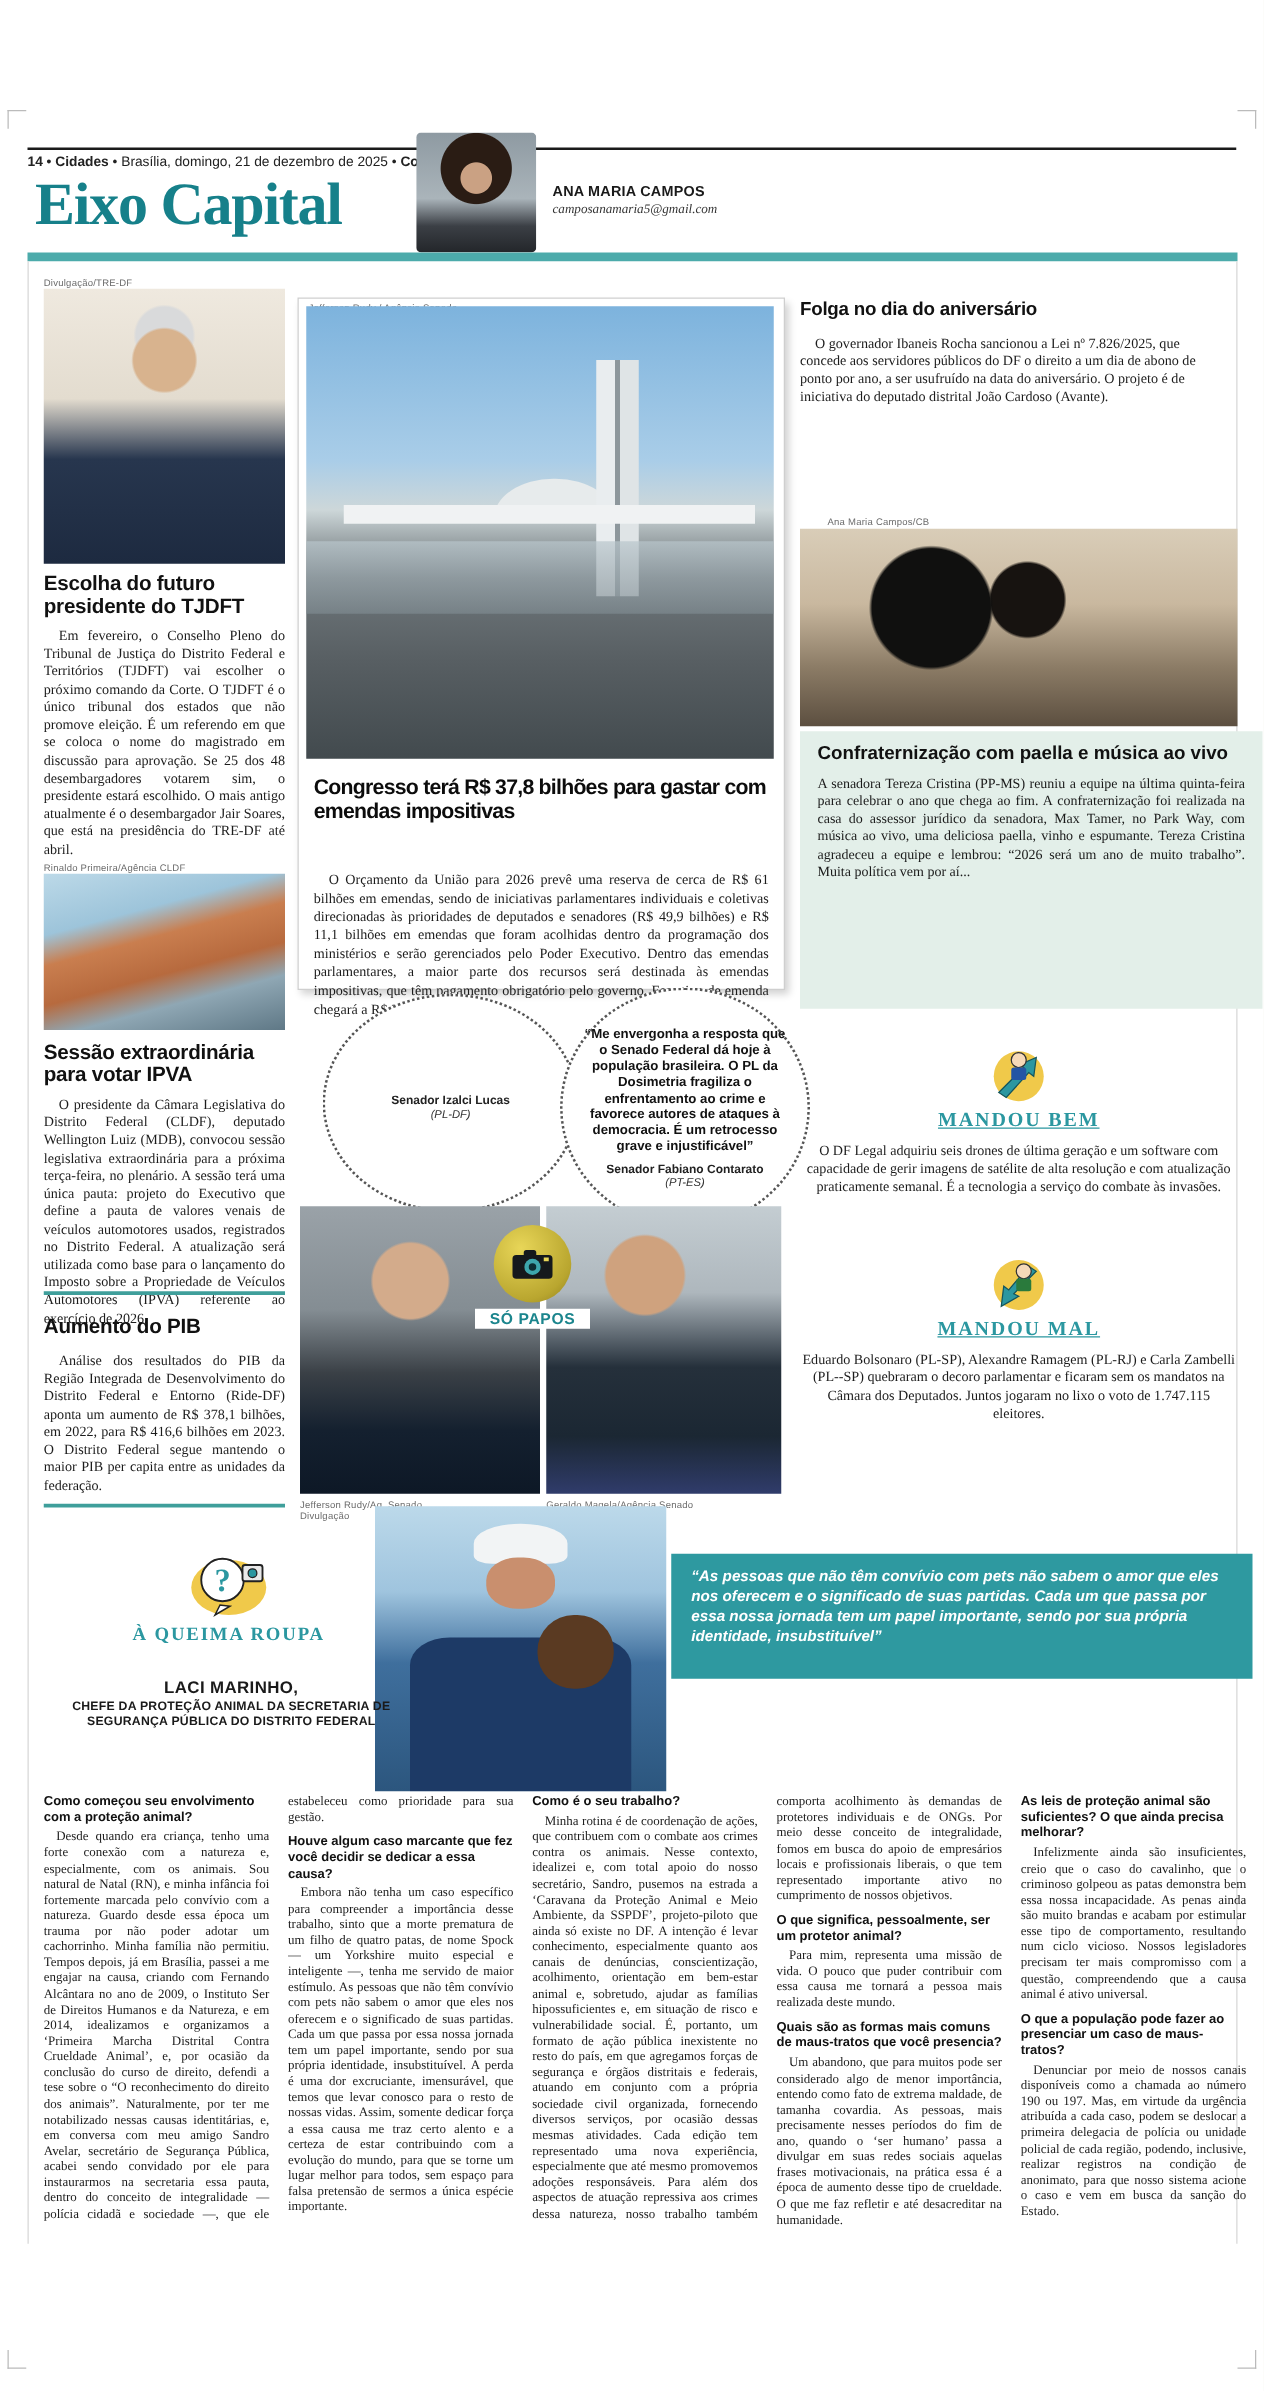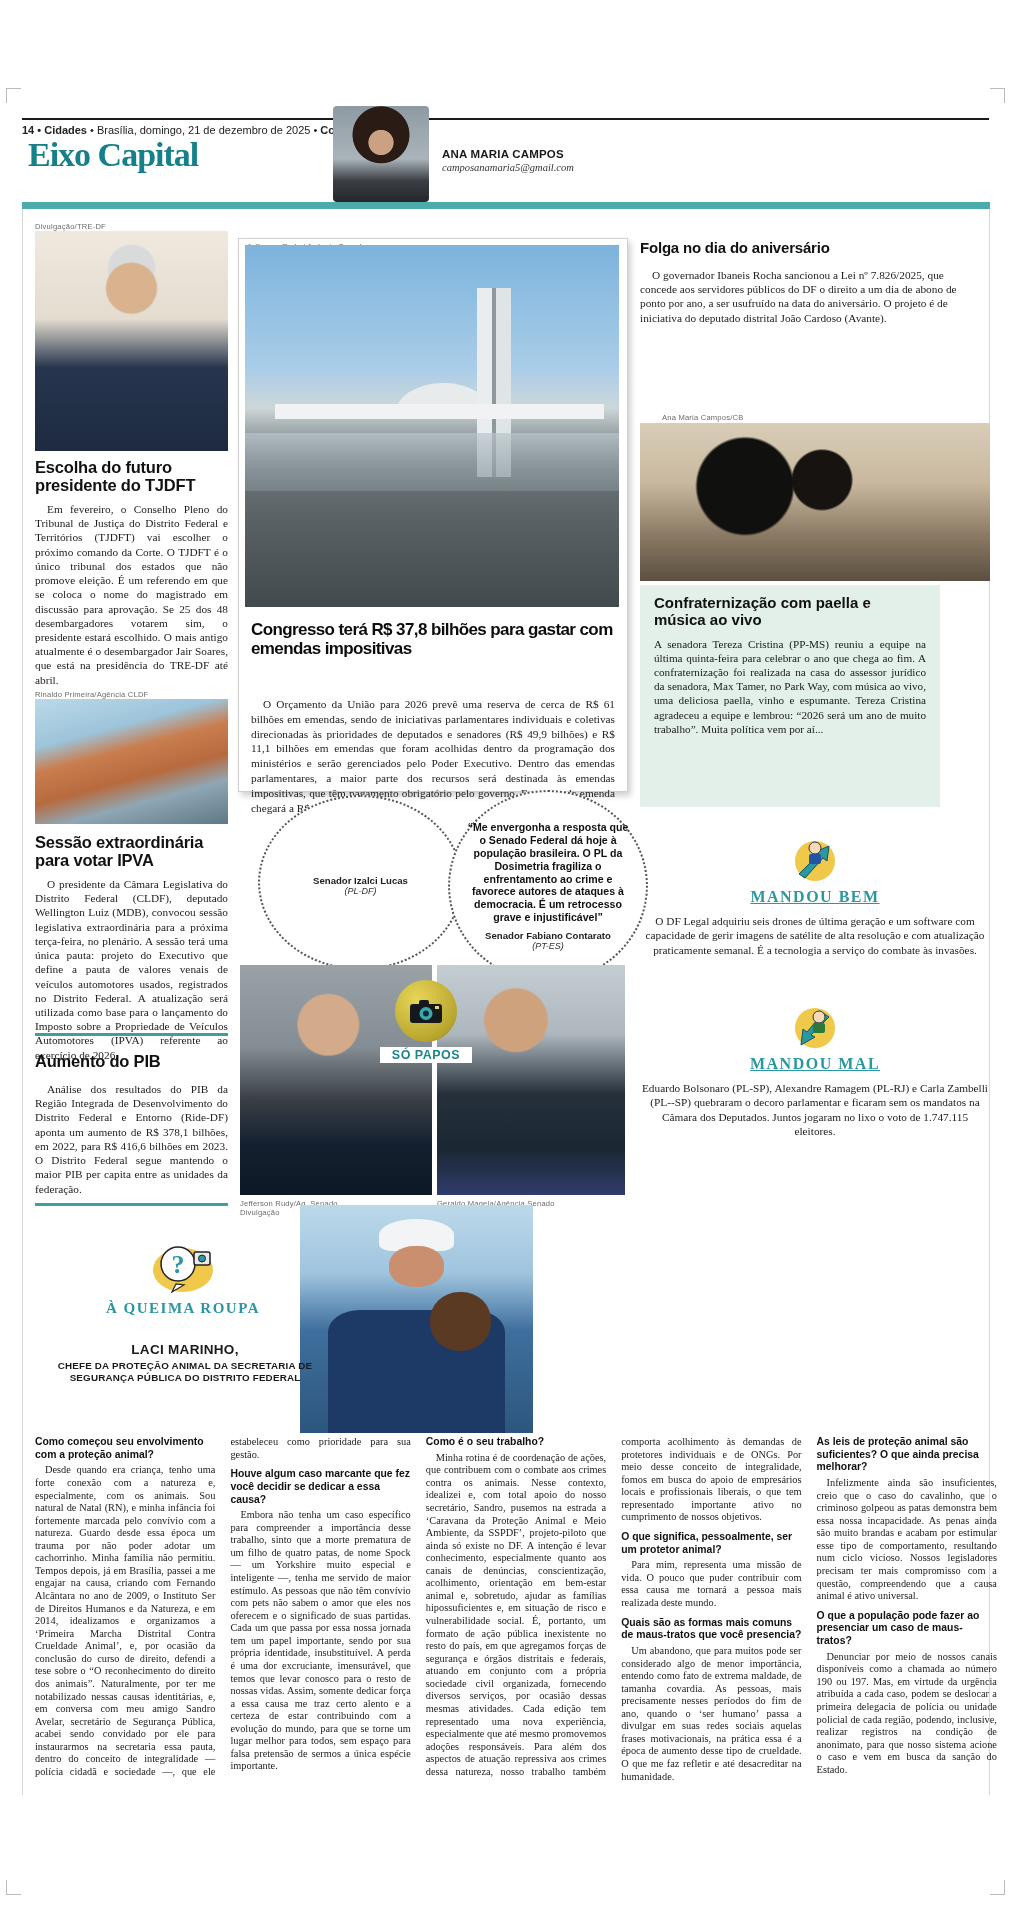--- a/index.html
+++ b/index.html
@@ -9,21 +9,21 @@
   .crop.tl{left:6px;top:88px;border-left-width:1px;border-top-width:1px;}
   .crop.tr{right:6px;top:88px;border-right-width:1px;border-top-width:1px;}
   .crop.bl{left:6px;bottom:18px;border-left-width:1px;border-bottom-width:1px;}
   .crop.br{right:6px;bottom:18px;border-right-width:1px;border-bottom-width:1px;}
 
   
   .folio{position:absolute;left:22px;right:22px;top:118px;border-top:2px solid #1a1a1a;
          padding-top:4px;font-size:11px;color:#222;}
   .folio b{font-weight:bold;}
   .brand-title{position:absolute;left:28px;top:136px;font-family:"Liberation Serif",serif;
-         font-weight:bold;color:#16808a;font-size:34px;letter-spacing:-1px;text-align:right;}
+         font-weight:bold;color:#16808a;font-size:48px;letter-spacing:-1px;text-align:right;}
   .columnist-photo{position:absolute;left:333px;top:106px;width:96px;height:96px;border-radius:4px;
          background:
           radial-gradient(circle at 50% 38%, #caa183 16%, transparent 17%),
           radial-gradient(circle at 50% 30%, #2a1c14 34%, transparent 35%),
           linear-gradient(180deg,#8e9aa2 0%,#aab4ba 55%,#3b3f45 78%,#23262a 100%);}
   .columnist-id{position:absolute;left:442px;top:148px;}
   .columnist-name{font-weight:bold;font-size:11.5px;letter-spacing:.2px;}
   .columnist-email{font-family:"Liberation Serif",serif;font-style:italic;font-size:10.5px;color:#333;margin-top:2px;}
 
   .topbar{position:absolute;left:22px;top:202px;width:968px;height:7px;background:#4cabab;}
@@ -72,21 +72,21 @@
          background:#fff;padding:1px 3px;}
 
   
   .mandou{position:absolute;width:350px;text-align:center;}
   .mandou .label{font-family:"Liberation Serif",serif;font-weight:bold;color:#2b97a0;
          font-size:16px;letter-spacing:1.5px;margin-top:4px;text-decoration:underline;}
   .mandou .txt{font-family:"Liberation Serif",serif;font-size:11.3px;line-height:1.28;text-align:center;
          margin-top:8px;color:#1c1c1c;}
 
   
-  .confrat-box{position:absolute;left:640px;top:585px;width:300px;height:222px;background:#e3efe9;
+  .confrat-box{position:absolute;left:640px;top:585px;width:370px;height:222px;background:#e3efe9;
          padding:10px 14px;box-sizing:border-box;}
   .confrat-box .t{font-weight:bold;font-size:15px;line-height:1.12;color:#111;}
   .confrat-box .b{font-family:"Liberation Serif",serif;font-size:11.2px;line-height:1.27;margin-top:8px;text-align:justify;}
 
   
   .dog-photo{position:absolute;left:300px;top:1205px;width:233px;height:228px;overflow:hidden;
       background:linear-gradient(180deg,#bcd9ea 0%,#9fc4de 30%,#3f6f9d 55%,#2c567e 100%);}
   .dog-photo .cap{position:absolute;left:34%;top:6%;width:32%;height:14%;border-radius:50% 50% 20% 20%;background:#f2f4f5;}
   .dog-photo .face{position:absolute;left:38%;top:18%;width:24%;height:18%;border-radius:45%;background:#c98f6e;}
   .dog-photo .dog{position:absolute;left:56%;top:38%;width:26%;height:26%;border-radius:48%;background:#5a3a22;}
@@ -247,20 +247,21 @@
   </div>
 
   <div class="credit" style="left:240px;top:1208px;">Divulgação</div>
   <div class="dog-photo">
     <div class="cap"></div>
     <div class="face"></div>
     <div class="shirt"></div>
     <div class="dog"></div>
   </div>
 
+  <div class="pullquote">“As pessoas que não têm convívio com pets não sabem o amor que eles nos oferecem e o significado de suas partidas. Cada um que passa por essa nossa jornada tem um papel importante, sendo por sua própria identidade, insubstituível”</div>
 
   <div class="aqr">
     <svg class="icon-svg" style="margin:0 auto;" width="74" height="56" viewBox="0 0 74 56">
       <ellipse cx="37" cy="30" rx="30" ry="22" fill="#f0c94a"></ellipse>
       <circle cx="32" cy="24" r="17" fill="#fff" stroke="#222" stroke-width="1.5"></circle>
       <text x="32" y="33" text-anchor="middle" font-family="Liberation Serif, serif" font-size="26" font-weight="bold" fill="#2b97a0">?</text>
       <rect x="48" y="12" width="16" height="13" rx="2" fill="#e9e9e9" stroke="#222" stroke-width="1.5"></rect>
       <circle cx="56" cy="18.5" r="3.5" fill="#2b97a0" stroke="#222" stroke-width="1"></circle>
       <path d="M30 44 L26 52 L38 45 Z" fill="#fff" stroke="#222" stroke-width="1.2"></path>
     </svg>

